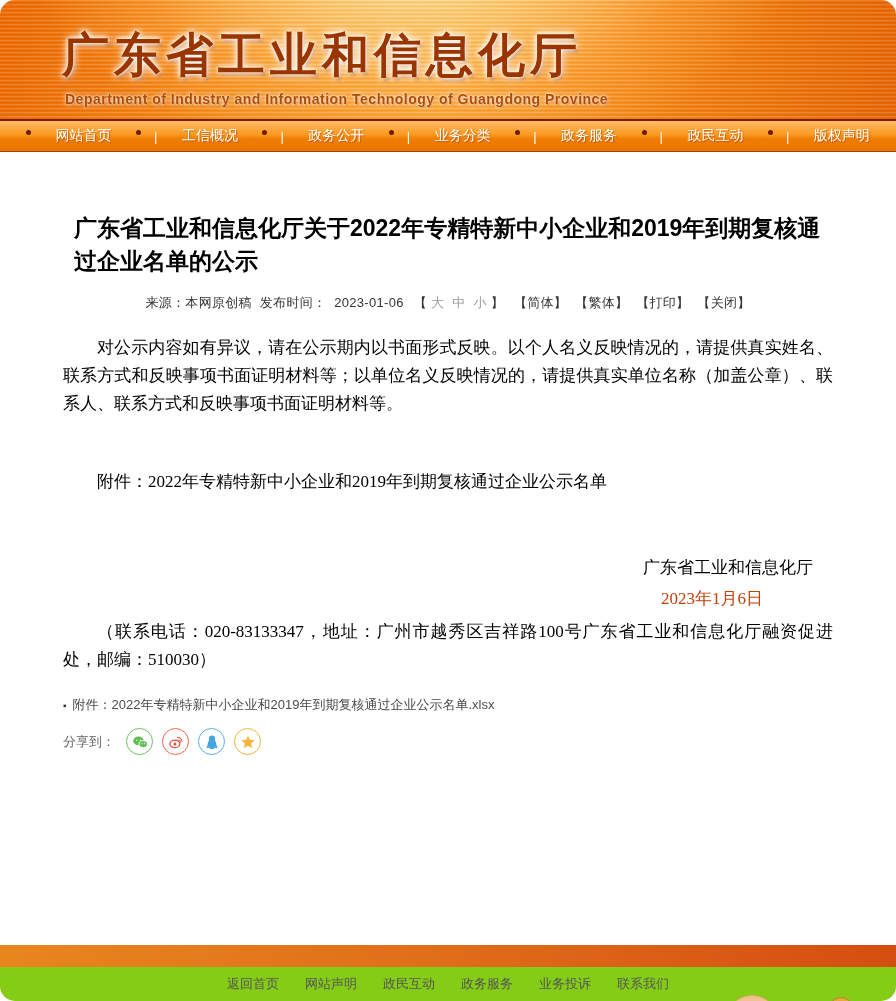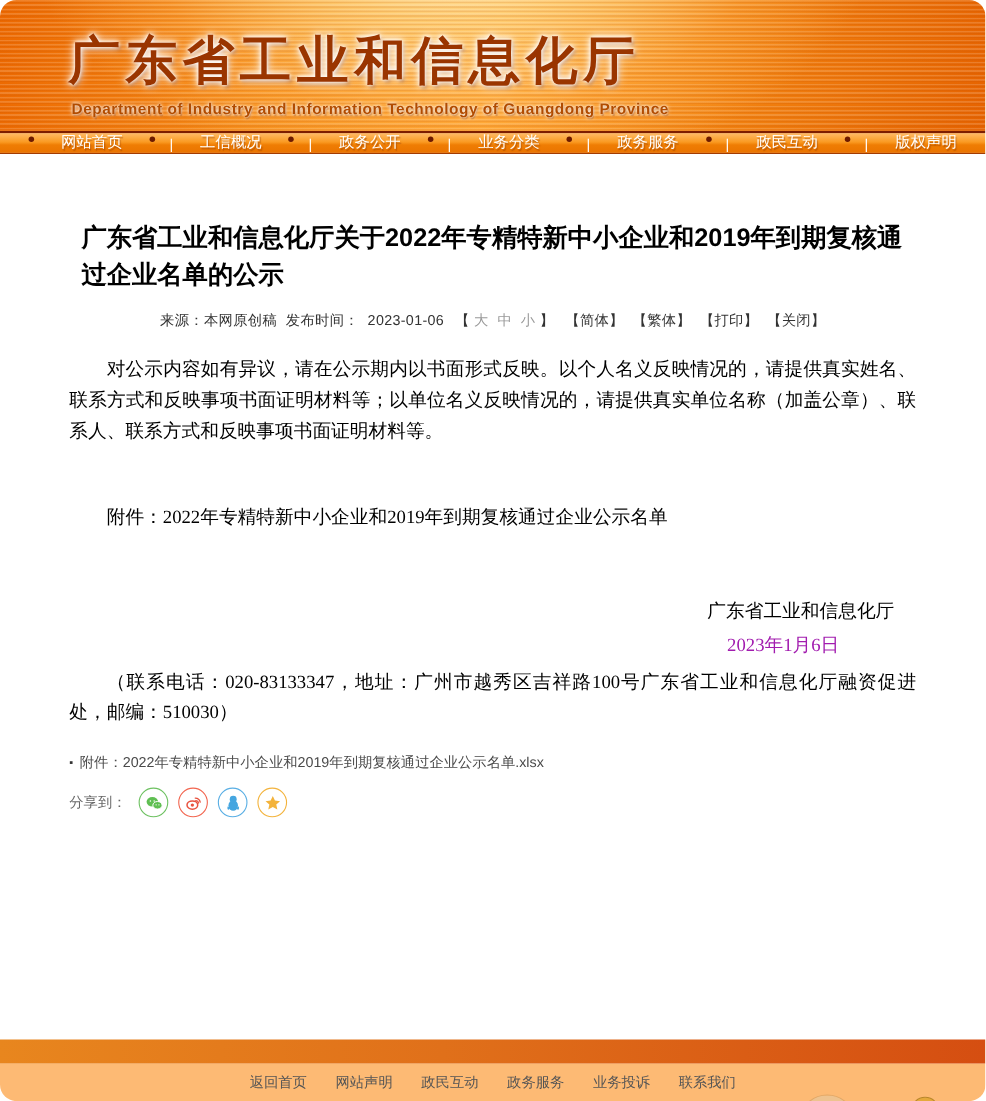--- a/index.html
+++ b/index.html
@@ -32,21 +32,21 @@
   }
   .banner-subtitle {
     position:absolute; left:65px; top:91px;
     font-size:14px; font-weight:bold; letter-spacing:0.5px;
     color:#b24c00;
     text-shadow:0 0 2px #fff, 0 0 5px rgba(255,255,255,0.95), 1px 1px 1px rgba(130,45,0,0.4);
   }
 
   
   .navbar {
-    height:21px;
+    height:33px;
     border-top:2px solid #7d1e00;
     border-bottom:1px solid #a33c00;
     background:linear-gradient(180deg,#ffbb66 0%,#fa9a22 45%,#ef7d03 60%,#ea7400 100%);
     display:flex; align-items:center; justify-content:space-between;
     padding:0 26px;
   }
   .nav-link {
     color:#ffffff; font-size:14px; text-decoration:none; cursor:pointer;
     text-shadow:1px 1px 1px rgba(150,60,0,0.55); white-space:nowrap;
   }
@@ -72,21 +72,21 @@
     font-size:17px; color:#000; line-height:28px; text-indent:2em;
     text-align:justify;
   }
   .attachment-line { margin-top:50px; }
   .signature {
     font-family:"Liberation Serif","DejaVu Serif",serif;
     font-size:17px; color:#000; text-align:right; padding-right:20px; margin-top:60px;
   }
   .sign-date {
     font-family:"Liberation Serif","DejaVu Serif",serif;
-    font-size:17px; color:#a21caf; text-align:right; padding-right:70px; margin-top:8px;
+    font-size:17px; color:#c2410c; text-align:right; padding-right:70px; margin-top:8px;
   }
   .contact { margin-top:8px; }
 
   .related-heading {
     color:#ff5a00; font-size:15px; font-weight:bold; margin-top:56px;
   }
   .attachment-item {
     margin-top:22px; font-size:13px; color:#4a4a4a; display:flex; align-items:center; gap:6px;
   }
   .attachment-item .bullet { color:#333; font-size:10px; }
@@ -103,21 +103,21 @@
   .share-icon.qq     { border:1px solid #58aee4; }
   .share-icon.qzone  { border:1px solid #f3b33c; }
 
   
   .footer-bar {
     position:absolute; left:0; bottom:34px; width:896px; height:22px;
     background:linear-gradient(90deg,#e8861e 0%,#e0701a 45%,#d54e11 100%);
   }
   .footer {
     position:absolute; left:0; bottom:0; width:896px; height:34px;
-    background:#fdba74; display:flex; align-items:flex-start; justify-content:center;
+    background:#84cc16; display:flex; align-items:flex-start; justify-content:center;
     padding-top:8px; gap:26px;
   }
   .footer a { font-size:13px; color:#555; text-decoration:none; cursor:pointer; }
 
   .badge-peek {
     position:absolute; border-radius:50%; overflow:hidden; cursor:pointer;
   }
   .badge-peek.b1 {
     left:726px; bottom:-46px; width:52px; height:52px;
     background:radial-gradient(circle at 50% 60%, #d84315 0 8px, #eec38f 8px 100%);

